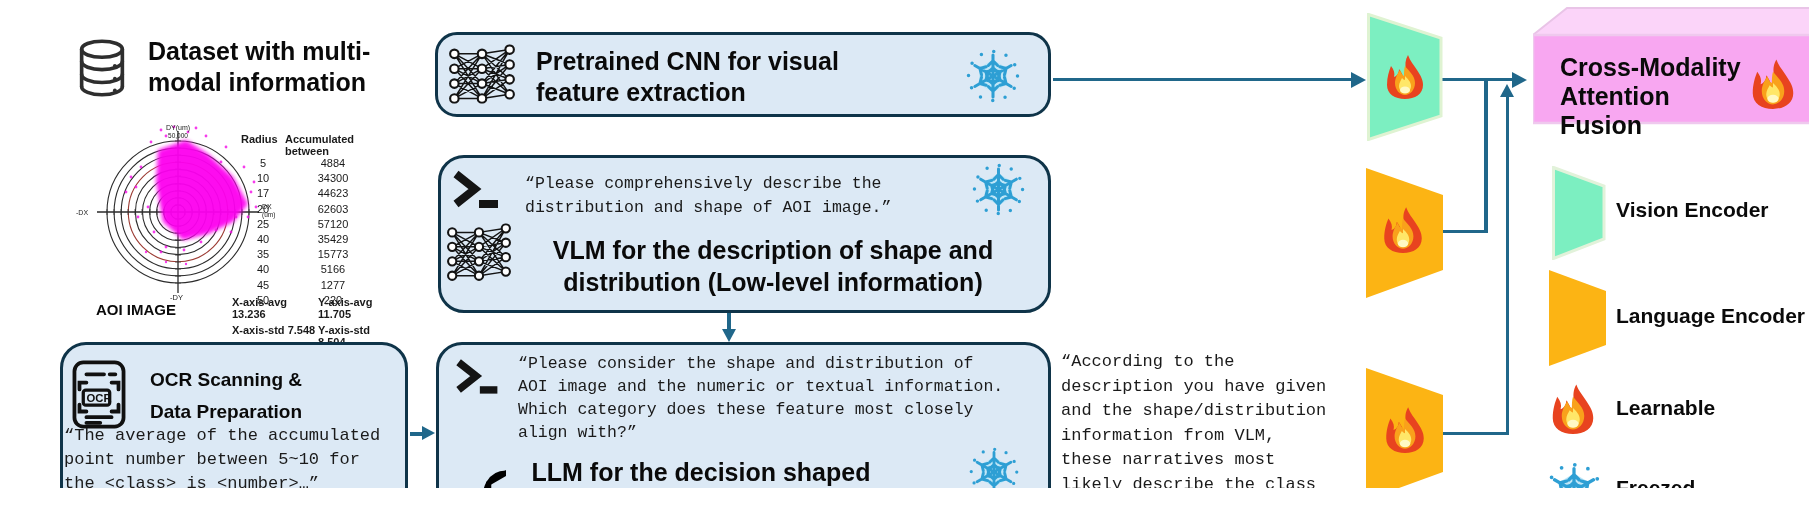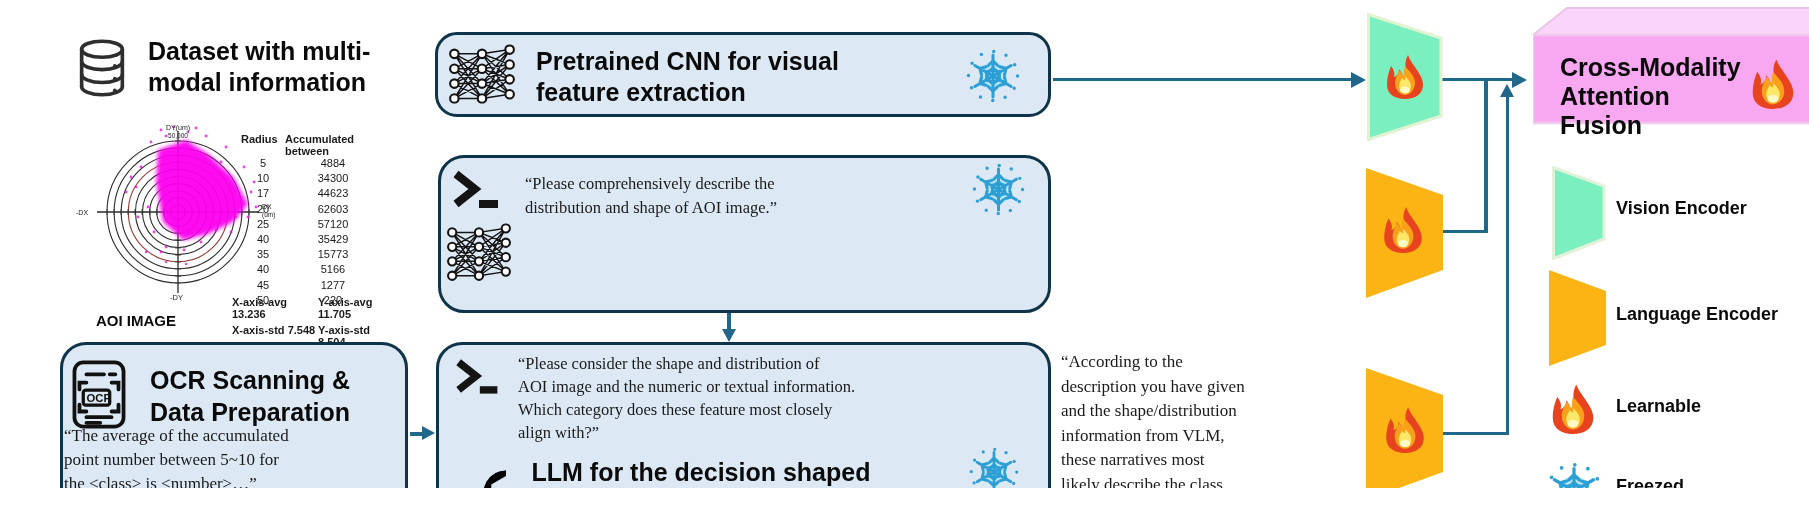--- a/index.html
+++ b/index.html
@@ -1,32 +1,32 @@
 <!DOCTYPE html>
 <html><head>
 <meta charset="utf-8">
 <style>
   html,body{margin:0;padding:0;background:#fff;}
   #canvas{position:relative;width:1809px;height:488px;background:#ffffff;overflow:hidden;
           font-family:"Liberation Sans",sans-serif;color:#111;margin-left:48px;}
   .abs{position:absolute;}
   .box{position:absolute;background:#DCE9F5;border:3.5px solid #0F3449;border-radius:26px;box-sizing:border-box;}
   .title{font-weight:700;color:#0a0a0a;white-space:pre-line;}
-  .mono{font-family:Liberation Serif, serif;color:#1a1a1a;white-space:pre-line;}
+  .mono{font-family:Liberation Mono, monospace;color:#1a1a1a;white-space:pre-line;}
   .hline,.vline{position:absolute;background:#20678A;}
   .tri-r{position:absolute;width:0;height:0;border-top:8px solid transparent;border-bottom:8px solid transparent;border-left:15px solid #20678A;}
   .tri-r.sm{border-top-width:7px;border-bottom-width:7px;border-left-width:13px;}
   .tri-u{position:absolute;width:0;height:0;border-left:7px solid transparent;border-right:7px solid transparent;border-bottom:13px solid #20678A;}
   .tri-d{position:absolute;width:0;height:0;border-left:7px solid transparent;border-right:7px solid transparent;border-top:13px solid #20678A;}
   .tbl{position:absolute;font-size:11px;color:#1a1a1a;}
   .tbl .hdr{display:grid;grid-template-columns:44px 96px;font-weight:700;}
   .tbl .rows{display:block;}
   .tbl .row{display:grid;grid-template-columns:44px 96px;height:15.2px;text-align:center;}
   .stats{position:absolute;display:grid;grid-template-columns:86px 76px;grid-row-gap:4px;font-size:11px;color:#1a1a1a;font-weight:700;}
-  .legend-label{position:absolute;font-weight:700;font-size:18px;color:#0a0a0a;}
+  .legend-label{position:absolute;font-weight:700;font-size:21px;color:#0a0a0a;}
 </style>
 </head>
 <body>
 
 <svg width="0" height="0" style="position:absolute" aria-hidden="true">
   <defs>
     <symbol id="sym-fire" viewBox="0 0 48 48">
       <path d="M10 14 C13 18 14 21 13 25 C16 24 18 21 18 17 C21 21 23 25 22 29 C25 27 26 23 25 18 C24 13 24 8 27 3 C29 9 33 13 36 18 C40 24 42 28 42 33 C42 42 34 47 24 47 C14 47 6 42 6 33 C6 25 8 19 10 14 Z" fill="#E8431F"></path>
       <path d="M24 14 C28 19 34 24 34 31 C34 38 29 43 24 43 C19 43 14 38 14 31 C14 26 17 21 19 18 C20 21 21 23 23 24 C23 21 23 17 24 14 Z" fill="#F9A11B"></path>
       <path d="M24 24 C27 27 30 30 30 34 C30 38 27 41 24 41 C21 41 18 38 18 34 C18 31 20 28 21 26 C22 27 23 28 24 28 Z" fill="#FFE768"></path>
@@ -242,27 +242,27 @@
           <span>220</span>
         </div>
       </div>
   </div>
   <div class="stats" style="left:184px;top:296px;">
     <span>X-axis-avg 13.236</span>
     <span>Y-axis-avg 11.705</span>
     <span>X-axis-std 7.548</span>
     <span>Y-axis-std 8.504</span>
   </div>
-  <div class="abs title" style="left:48px;top:312px;font-size:15px;">AOI IMAGE</div>
+  <div class="abs title" style="left:48px;top:301px;font-size:15px;">AOI IMAGE</div>
 
   <div class="box" style="left:12px;top:342px;width:348px;height:186px;"></div>
   <svg class="abs" style="left:22px;top:358px" width="58" height="73" viewBox="0 0 46 58">
       <use href="#sym-ocr"></use>
     </svg>
-  <div class="abs title" style="left:102px;top:364px;font-size:25px;line-height:32px;">OCR Scanning &amp;
+  <div class="abs title" style="left:102px;top:364px;font-size:19px;line-height:32px;">OCR Scanning &amp;
 Data Preparation</div>
   <div class="abs mono" style="left:16px;top:424px;font-size:17px;line-height:24px;">“The average of the accumulated
 point number between 5~10 for
 the &lt;class&gt; is &lt;number&gt;…”</div>
 
   <div class="box" style="left:387px;top:32px;width:616px;height:85px;border-radius:22px;"></div>
   <svg class="abs" style="left:400px;top:43px" width="68" height="62" viewBox="0 0 64 56">
       <use href="#sym-nn"></use>
     </svg>
   <div class="abs title" style="left:488px;top:46px;font-size:25px;line-height:31px;">Pretrained CNN for visual
@@ -276,20 +276,22 @@
       <use href="#sym-term"></use>
     </svg>
   <div class="abs mono" style="left:477px;top:172px;font-size:16.5px;line-height:23.5px;">“Please comprehensively describe the
 distribution and shape of AOI image.”</div>
   <svg class="abs" style="left:923px;top:162px" width="55" height="55" viewBox="0 0 48 48">
       <use href="#sym-snow"></use>
     </svg>
   <svg class="abs" style="left:398px;top:222px" width="66" height="60" viewBox="0 0 64 56">
       <use href="#sym-nn"></use>
     </svg>
+  <div class="abs title" style="left:470px;top:234px;width:510px;font-size:25px;line-height:32px;text-align:center;">VLM for the description of shape and
+distribution (Low-level information)</div>
 
   <div class="box" style="left:388px;top:342px;width:615px;height:186px;"></div>
   <svg class="abs" style="left:406px;top:357px" width="48" height="40" viewBox="0 0 52 42">
       <use href="#sym-term"></use>
     </svg>
   <div class="abs mono" style="left:470px;top:352px;font-size:16.5px;line-height:23px;">“Please consider the shape and distribution of
 AOI image and the numeric or textual information.
 Which category does these feature most closely
 align with?”</div>
   <svg class="abs" style="left:400px;top:435px" width="58" height="58" viewBox="-24 -24 48 48">

